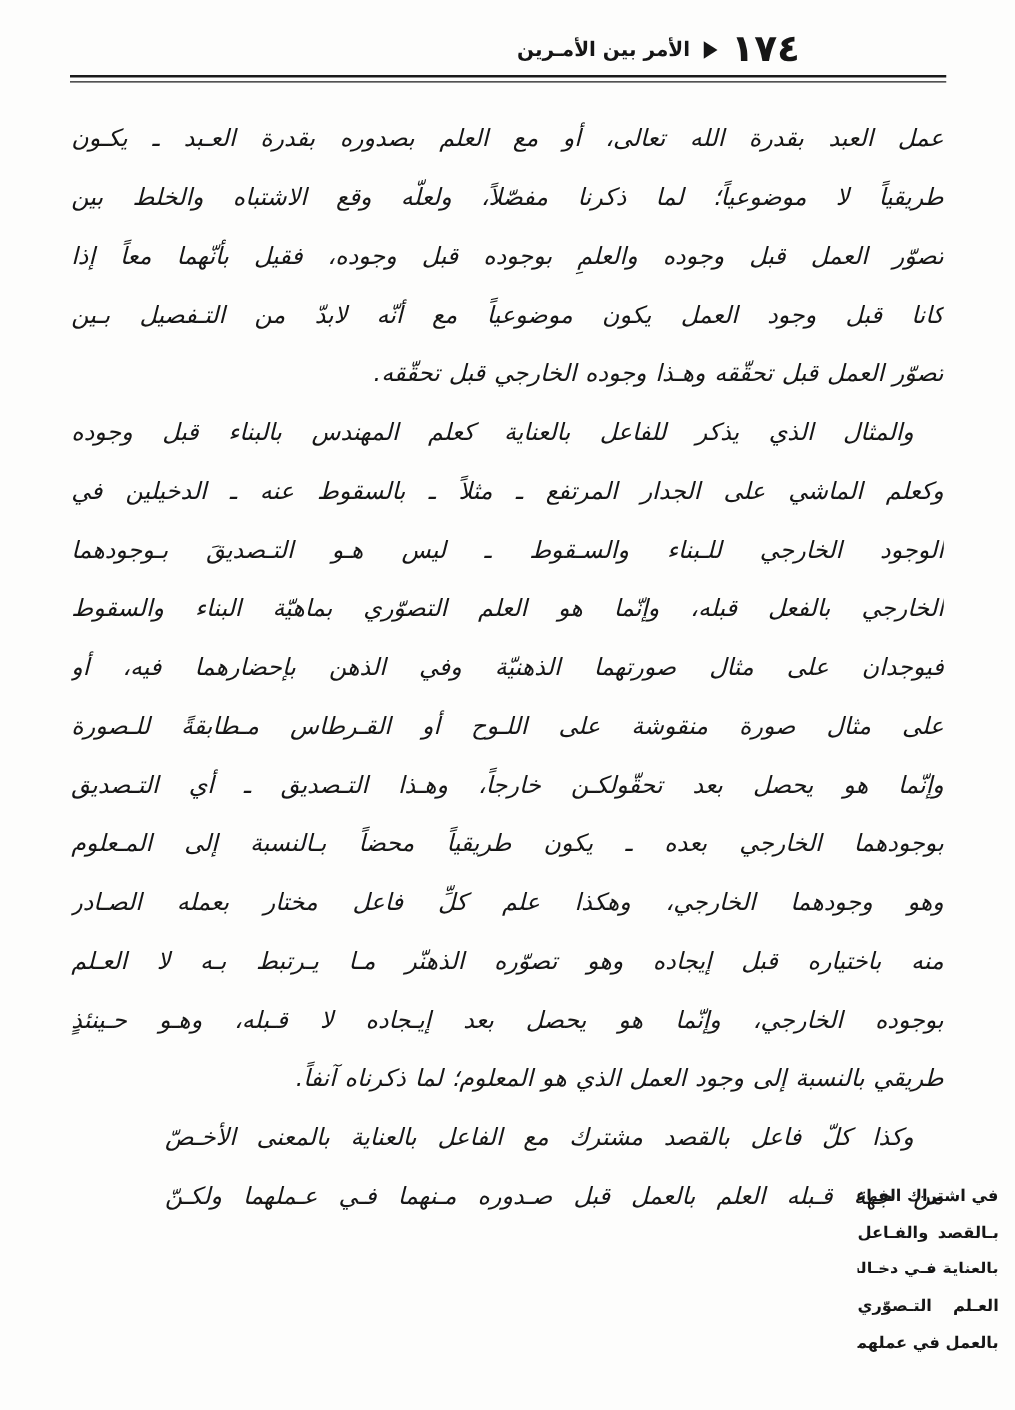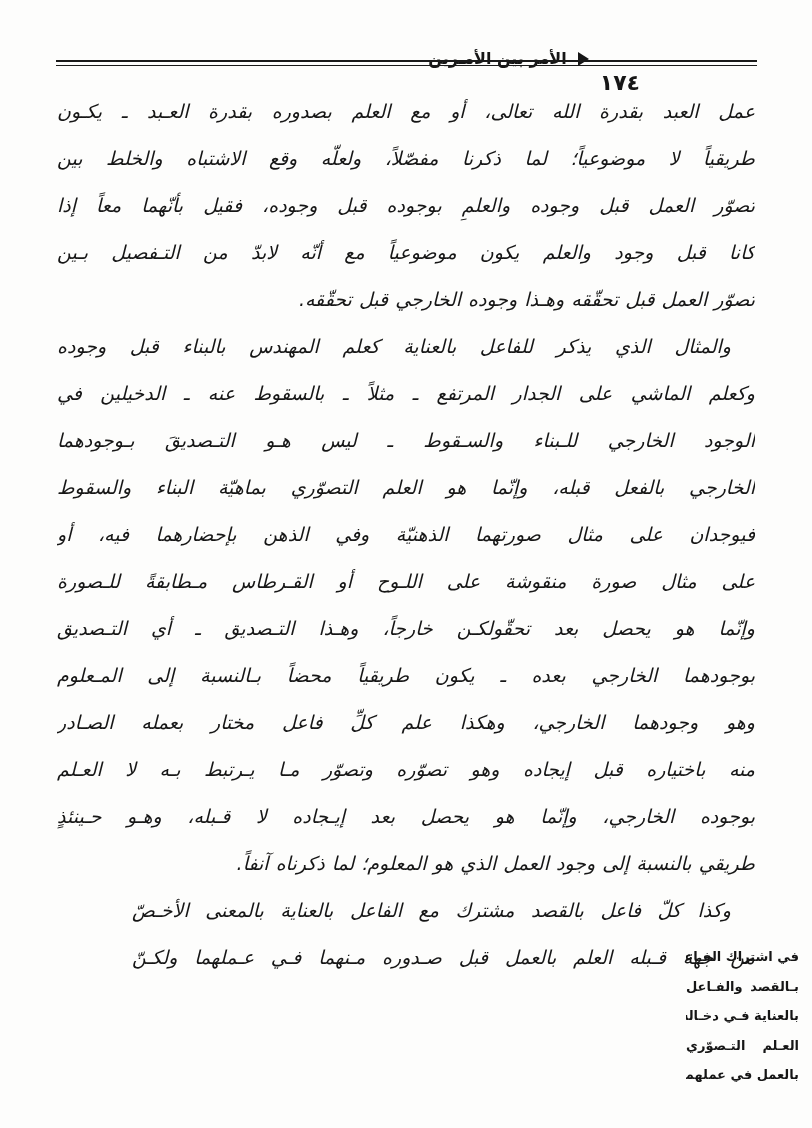--- a/index.html
+++ b/index.html
@@ -19,21 +19,21 @@
     position: absolute;
     top: 22px;
     right: 172px;
     display: flex;
     align-items: center;
     gap: 11px;
     direction: rtl;
     font-weight: bold;
     white-space: nowrap;
   }
-  .page-num { font-size: 22px; letter-spacing: 1px; margin-top: 48px; }
+  .page-num { font-size: 30px; letter-spacing: 1px; }
   .arrow {
     width: 0; height: 0;
     border-top: 7px solid transparent;
     border-bottom: 7px solid transparent;
     border-left: 11px solid #161616; 
     display: inline-block;
   }
   .title { font-size: 16px; }
   
   .rule {
@@ -97,34 +97,34 @@
     <span class="title">الأمر بين الأمـرين</span>
   </div>
 
   <div class="rule"></div>
 
   <div class="body">
     <div>
       <div class="bl">عمل العبد بقدرة الله تعالى، أو مع العلم بصدوره بقدرة العـبد ـ يكـون</div>
       <div class="bl">طريقياً لا موضوعياً؛ لما ذكرنا مفصّلاً، ولعلّه وقع الاشتباه والخلط بين</div>
       <div class="bl">تصوّر العمل قبل وجوده والعلمِ بوجوده قبل وجوده، فقيل بأنّهما معاً إذا</div>
-      <div class="bl">كانا قبل وجود والعلم يكون موضوعياً مع أنّه لابدّ من التـفصيل بـين</div>
+      <div class="bl">كانا قبل وجود العمل يكون موضوعياً مع أنّه لابدّ من التـفصيل بـين</div>
       <div class="bl bl-end">تصوّر العمل قبل تحقّقه وهـذا وجوده الخارجي قبل تحقّقه.</div>
     </div>
     <div>
       <div class="bl bl-indent">والمثال الذي يذكر للفاعل بالعناية كعلم المهندس بالبناء قبل وجوده</div>
       <div class="bl">وكعلم الماشي على الجدار المرتفع ـ مثلاً ـ بالسقوط عنه ـ الدخيلين في</div>
       <div class="bl">الوجود الخارجي للـبناء والسـقوط ـ ليس هـو التـصديقَ بـوجودهما</div>
       <div class="bl">الخارجي بالفعل قبله، وإنّما هو العلم التصوّري بماهيّة البناء والسقوط</div>
       <div class="bl">فيوجدان على مثال صورتهما الذهنيّة وفي الذهن بإحضارهما فيه، أو</div>
       <div class="bl">على مثال صورة منقوشة على اللـوح أو القـرطاس مـطابقةً للـصورة</div>
       <div class="bl">وإنّما هو يحصل بعد تحقّولكـن خارجاً، وهـذا التـصديق ـ أي التـصديق</div>
       <div class="bl">بوجودهما الخارجي بعده ـ يكون طريقياً محضاً بـالنسبة إلى المـعلوم</div>
       <div class="bl">وهو وجودهما الخارجي، وهكذا علم كلِّ فاعل مختار بعمله الصـادر</div>
-      <div class="bl">منه باختياره قبل إيجاده وهو تصوّره وتصوّر مـا يـرتبط بـه لا العـلم</div>
+      <div class="bl">منه باختياره قبل إيجاده وهو تصوّره الذهنّر مـا يـرتبط بـه لا العـلم</div>
       <div class="bl">بوجوده الخارجي، وإنّما هو يحصل بعد إيـجاده لا قـبله، وهـو حـينئذٍ</div>
       <div class="bl bl-end bl-narrow">طريقي بالنسبة إلى وجود العمل الذي هو المعلوم؛ لما ذكرناه آنفاً.</div>
     </div>
     <div>
       <div class="bl bl-indent bl-narrow">وكذا كلّ فاعل بالقصد مشترك مع الفاعل بالعناية بالمعنى الأخـصّ</div>
       <div class="bl bl-narrow">من جهة قـبله العلم بالعمل قبل صـدوره مـنهما فـي عـملهما ولكـنّ</div>
     </div>
   </div>
 
   <div class="margin-note">

